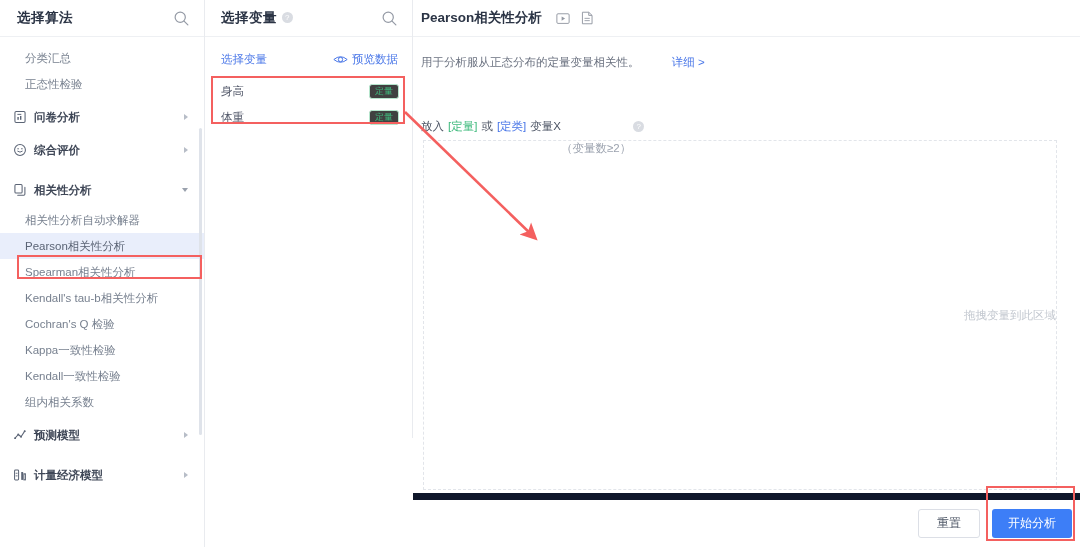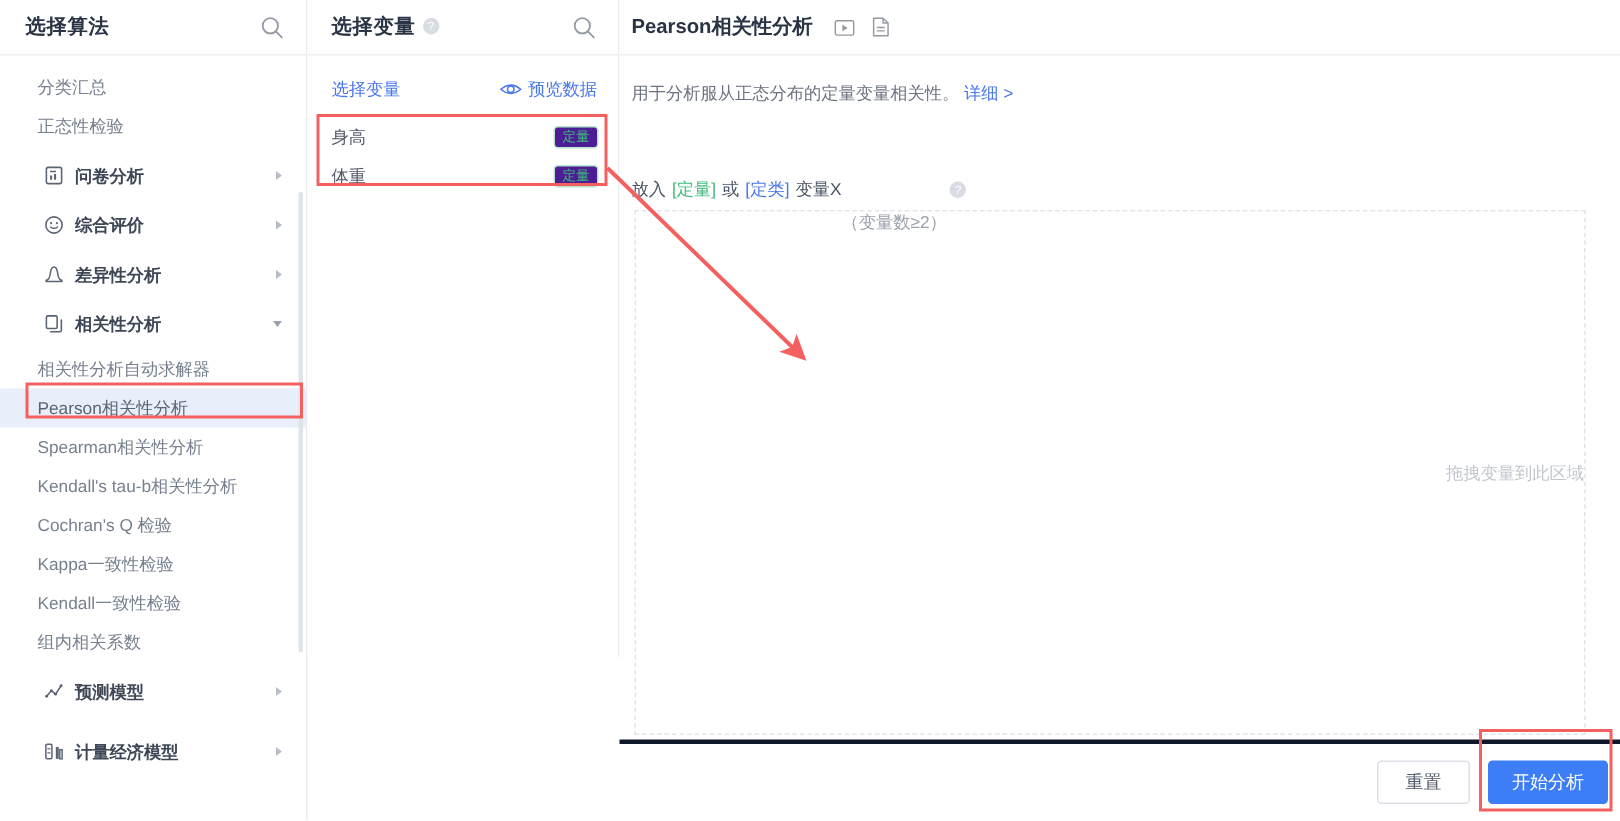--- a/index.html
+++ b/index.html
@@ -38,21 +38,21 @@
   }
   .nav-item {
     position: relative;
     height: 26px;
     display: flex; align-items: center;
     font-size: 11.5px;
     color: #5b6475;
     cursor: pointer;
   }
   .nav-item.child { padding-left: 25px; color: #77808f; }
-  .nav-item.group { padding-left: 28px; color: #3f4757; font-weight: bold; }
+  .nav-item.group { padding-left: 12px; color: #3f4757; font-weight: bold; }
   .nav-item.group .nav-ico {
     width: 15px; height: 15px; margin-right: 7px; flex: 0 0 15px;
     display: flex; align-items: center; justify-content: center;
   }
   .nav-item.group .nav-ico svg { display: block; }
   .nav-label { white-space: nowrap; }
   .caret {
     position: absolute; right: 16px; top: 50%; transform: translateY(-50%);
     width: 0; height: 0;
   }
@@ -103,21 +103,21 @@
   .var-list { padding: 0 10px 0 0; }
   .var-row {
     height: 24px; display: flex; align-items: center; justify-content: space-between;
     padding: 0 3px 0 16px;
     font-size: 11.5px; color: #53596a;
     cursor: pointer;
   }
   .tag-quant {
     font-size: 9px;
     color: #3fba7d;
-    background: #4c1d95;
+    background: #404040;
     border: 1px solid #b6e6cd;
     border-radius: 3px;
     padding: 1px 5px;
     line-height: 11px;
   }
 
   
   .main {
     position: relative;
     flex: 1 1 auto;
@@ -130,42 +130,42 @@
     padding-left: 8px;
     border-bottom: 1px solid #eef0f3;
   }
   .main-title { font-size: 13.5px; font-weight: bold; color: #2b3445; }
   .head-icons { display: flex; align-items: center; gap: 11px; margin-left: 14px; }
   .head-icons svg { display: block; opacity: .72; }
   .main-desc {
     font-size: 11.5px; color: #6b7280;
     padding: 18px 0 0 8px;
   }
-  .link-blue { color: #4a77e8; cursor: pointer; }
+  .link-blue { color: #4a77e8; cursor: pointer; margin-left: 29px; }
   .drop-label {
     font-size: 11.5px; color: #4b5363;
     padding: 27px 0 0 8px;
     display: flex; align-items: center;
   }
   .t-green { color: #3fba7d; }
   .t-blue { color: #4a77e8; }
   .t-grey { color: #9ba2ae; margin-top: 44px; }
   .dropzone {
     position: absolute;
     left: 10px; top: 140px;
     width: 634px; height: 350px;
     border: 1px dashed #e2e5ea;
     display: flex; align-items: center; justify-content: flex-end;
   }
   .dropzone-text { font-size: 11.5px; color: #c2c7cf; }
   .footer {
     position: absolute;
     left: 0; right: 0; bottom: 0;
     height: 54px;
-    border-top: 3px solid #0f172a;
+    border-top: 7px solid #0f172a;
     display: flex; align-items: center; justify-content: flex-end;
     padding-right: 8px;
     gap: 12px;
   }
   .btn {
     font-size: 12px;
     border-radius: 3px;
     cursor: pointer;
     display: flex; align-items: center; justify-content: center;
   }
@@ -234,29 +234,20 @@
               <circle cx="5.8" cy="6.6" r=".8" fill="#5b6475"></circle>
               <circle cx="10.2" cy="6.6" r=".8" fill="#5b6475"></circle>
               <path d="M5.4 9.5 Q8 11.6 10.6 9.5" fill="none" stroke="#5b6475" stroke-width="1.1" stroke-linecap="round"></path>
             </svg>
         </span>
         <span class="nav-label">综合评价</span>
         <span class="caret right"></span>
       </div>
       <div class="nav-spacer"></div>
 
-      <div class="nav-item group">
-        <span class="nav-ico">
-          <svg viewBox="0 0 16 16" width="14" height="14">
-              <path d="M2 13.4 L2 12.4 Q4.6 12.4 5.3 6.6 Q5.9 2.2 8 2.2 Q10.1 2.2 10.7 6.6 Q11.4 12.4 14 12.4 L14 13.4 Z" fill="none" stroke="#5b6475" stroke-width="1.15" stroke-linejoin="round"></path>
-            </svg>
-        </span>
-        <span class="nav-label">差异性分析</span>
-        <span class="caret right"></span>
-      </div>
       <div class="nav-spacer"></div>
 
       <div class="nav-item group">
         <span class="nav-ico">
           <svg viewBox="0 0 16 16" width="14" height="14">
               <rect x="2.2" y="1.8" width="8.2" height="9.6" rx="1.2" fill="none" stroke="#5b6475" stroke-width="1.2"></rect>
               <path d="M5.4 13.9 L12.4 13.9 A1.2 1.2 0 0 0 13.6 12.7 L13.6 5" fill="none" stroke="#5b6475" stroke-width="1.2" stroke-linecap="round"></path>
             </svg>
         </span>
         <span class="nav-label">相关性分析</span>

